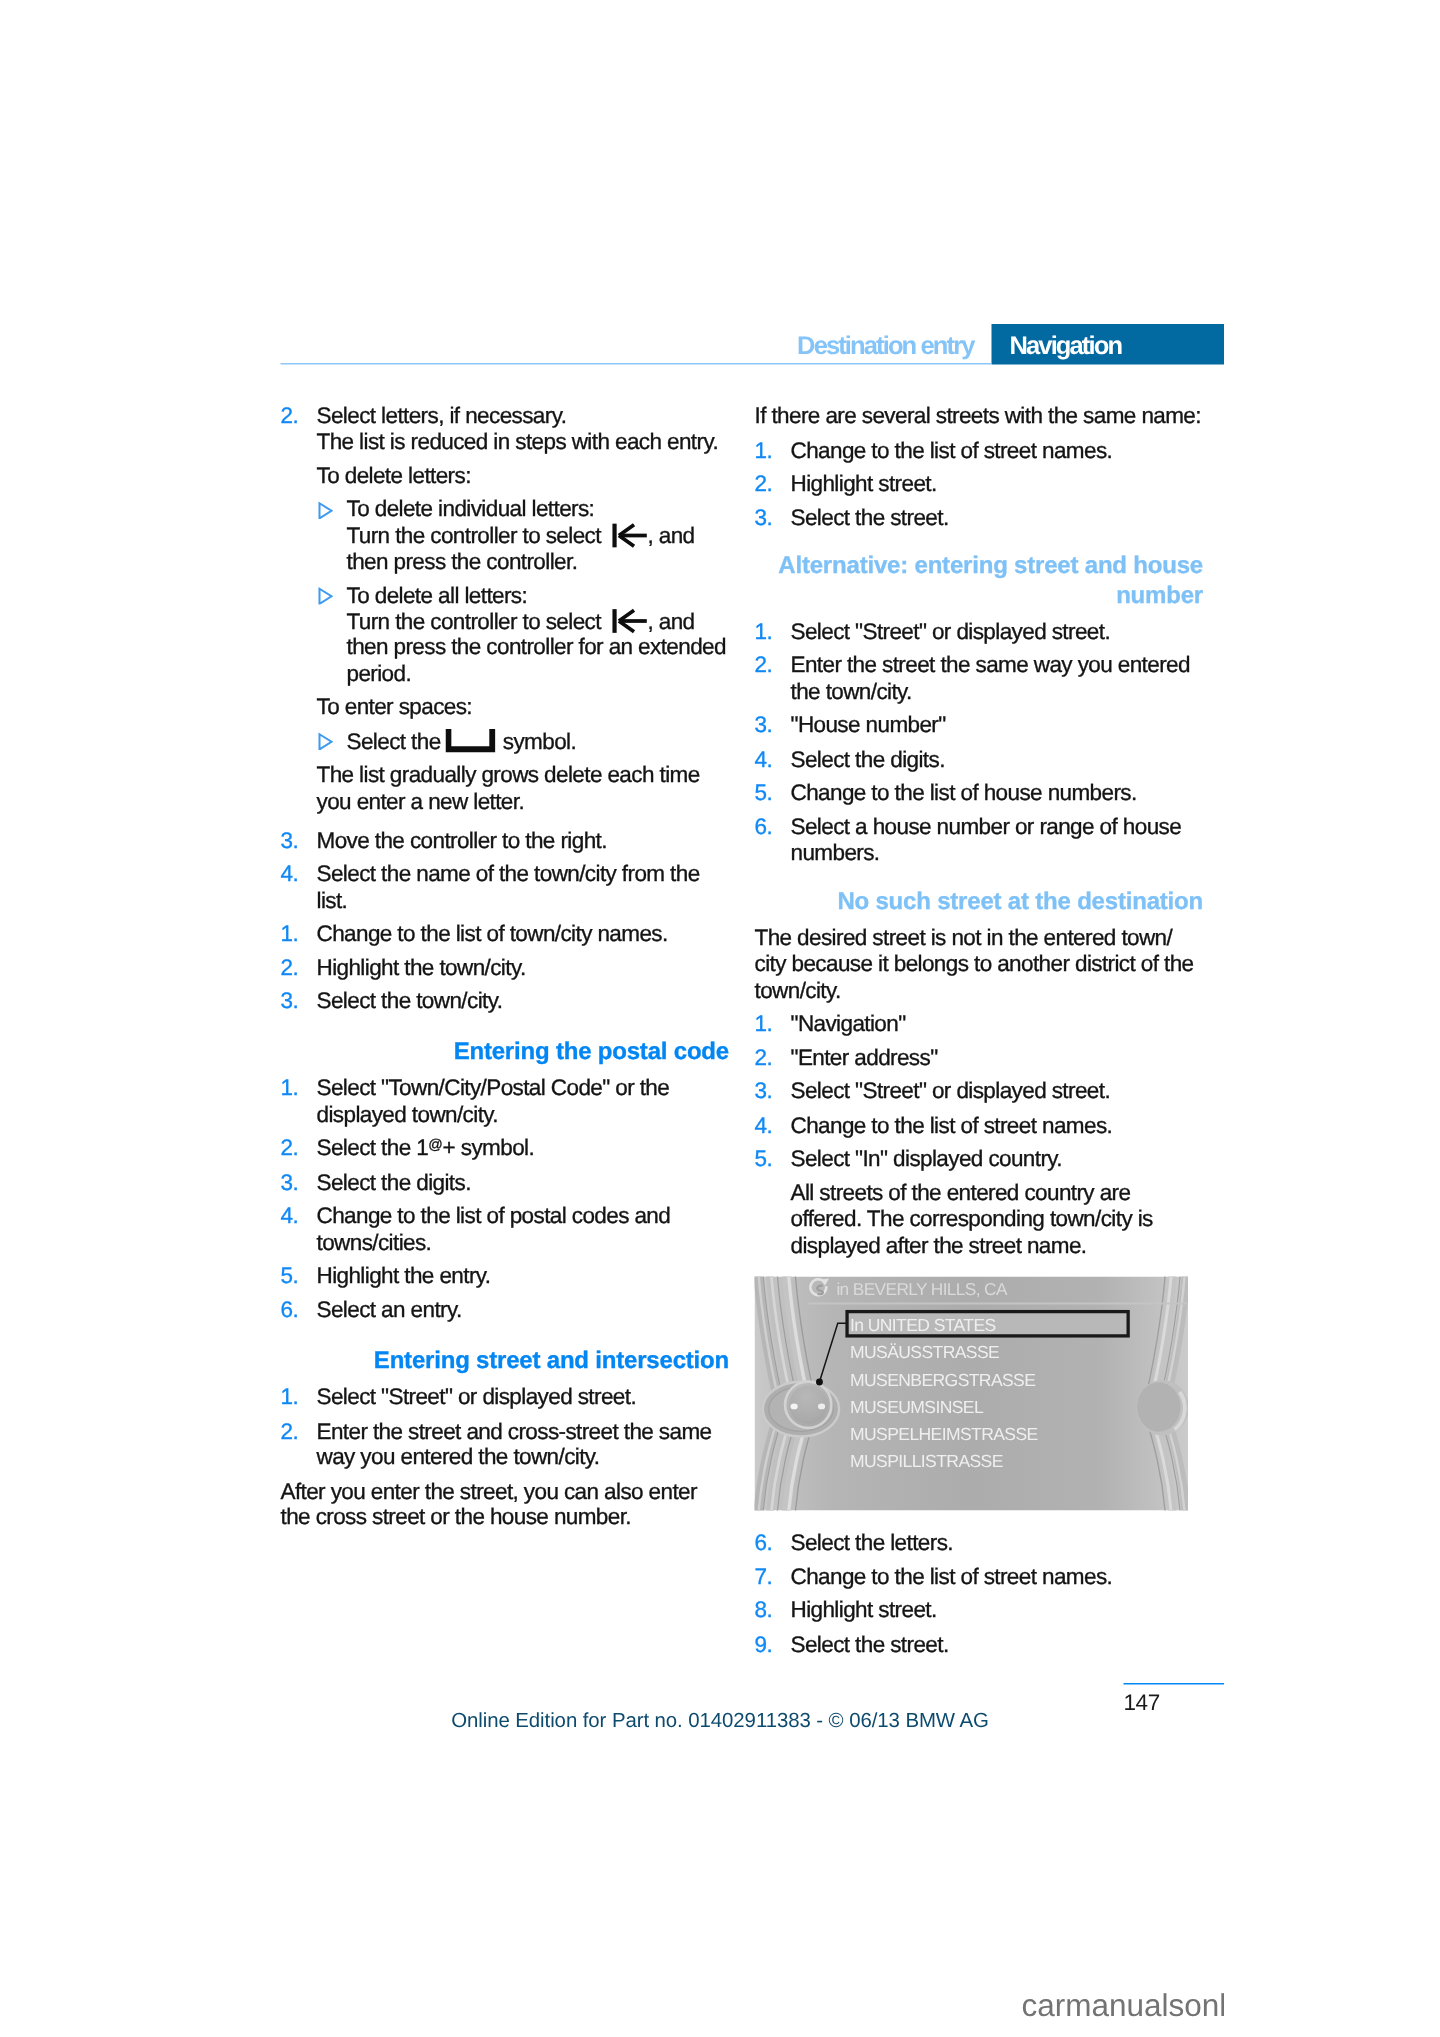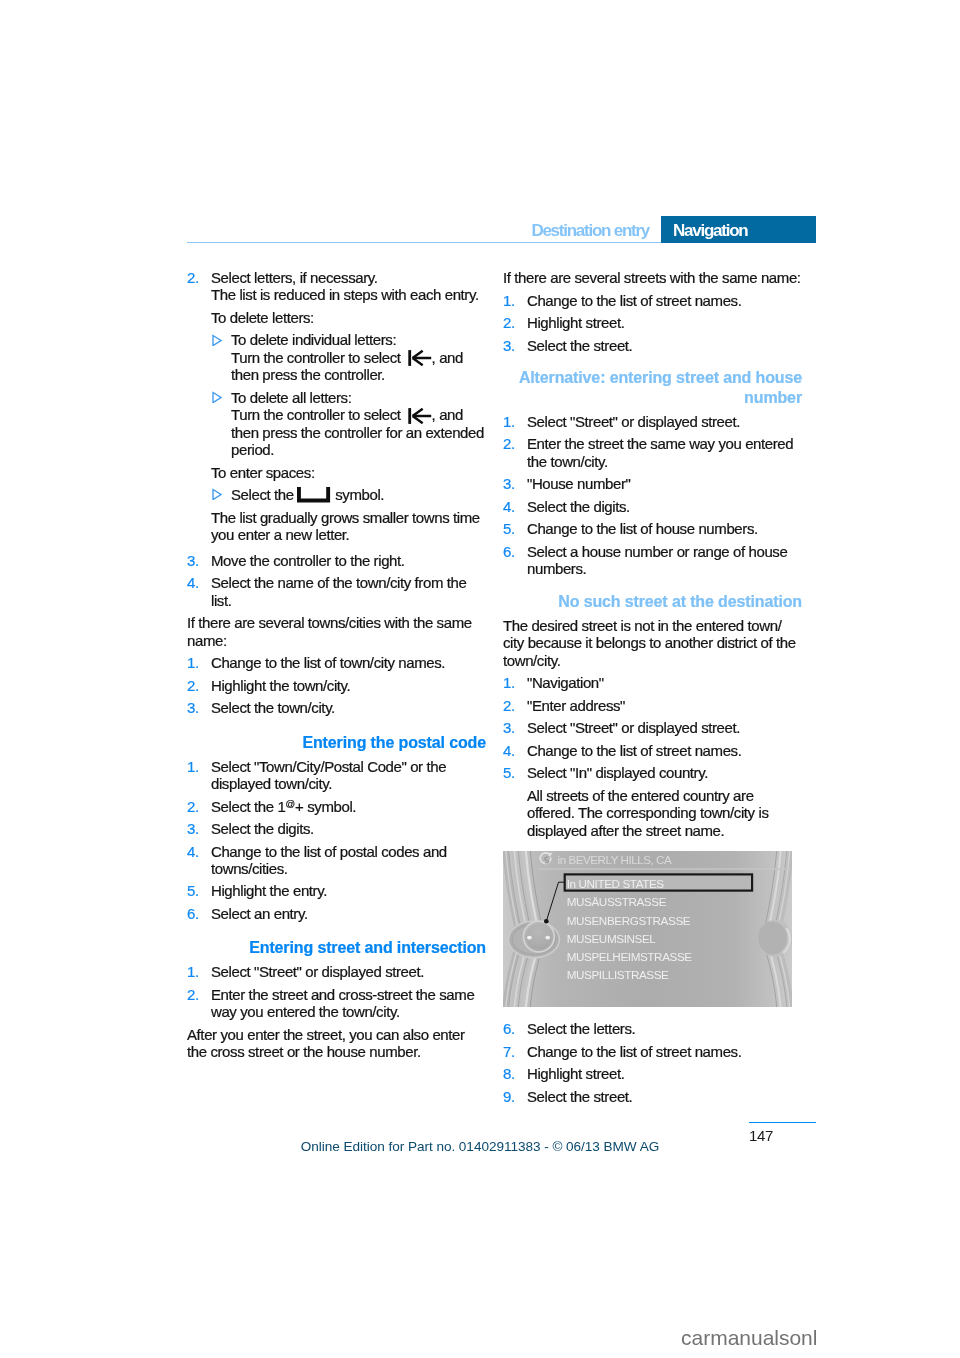--- a/index.html
+++ b/index.html
@@ -116,35 +116,34 @@
               <ul class="b">
                 <li>
                   <span class="bul"><svg width="10" height="16" viewBox="0 0 10 16">
                         <path d="M1.0 5.5 L9.0 10.5 L1.0 15.6 Z" fill="none" stroke="#3f9bf0" stroke-width="1.35" stroke-linejoin="miter"></path>
                       </svg></span>
                   <span><span>Select the</span><span class="ico-sp"><svg width="34" height="16" viewBox="0 0 34 16">
                           <path d="M1.95 0 L1.95 13.5 L31.15 13.5 L31.15 0" fill="none" stroke="#0e0e0e" stroke-width="3.9"></path>
                         </svg></span><span>symbol.</span></span>
                 </li>
               </ul>
-              <p>The list gradually grows smaller towns time you enter a new letter.</p>
+              <p>The list gradually grows delete each time you enter a new letter.</p>
             </div>
           </span>
         </li>
         <li>
           <span class="num">3.</span>
           <span class="body">Move the controller to the right.</span>
         </li>
         <li>
           <span class="num">4.</span>
           <span class="body">Select the name of the town/city from the list.</span>
         </li>
       </ol>
 
-      <p>If there are several towns/cities with the same name:</p>
       <ol class="n">
           <li>
             <span class="num">1.</span>
             <span class="body">Change to the list of town/city names.</span>
           </li>
           <li>
             <span class="num">2.</span>
             <span class="body">Highlight the town/city.</span>
           </li>
           <li>

